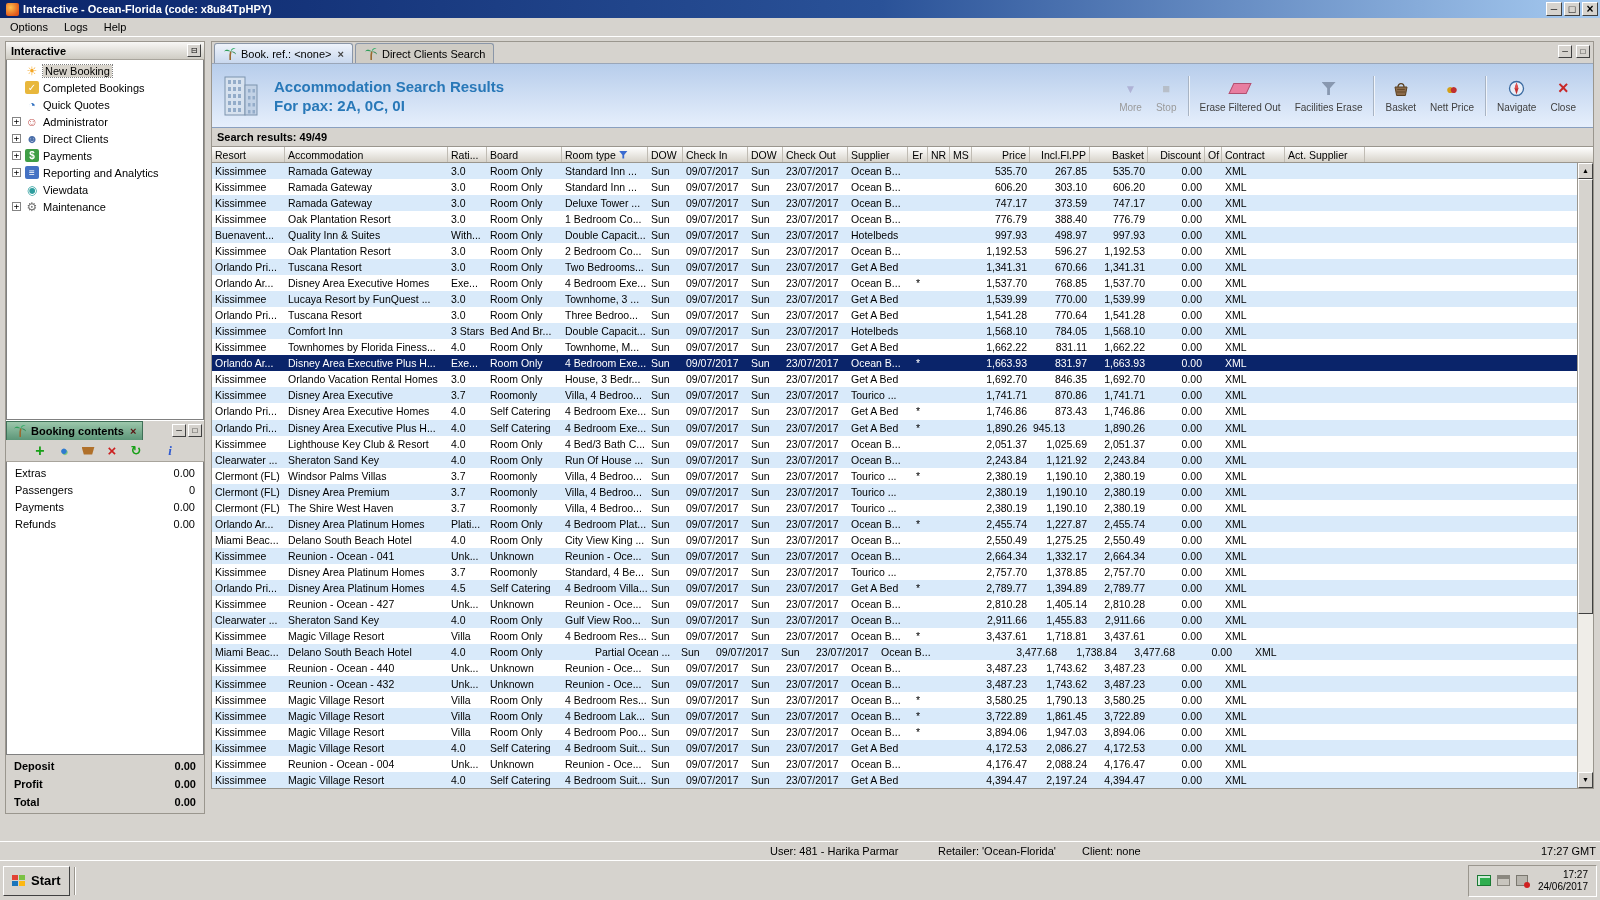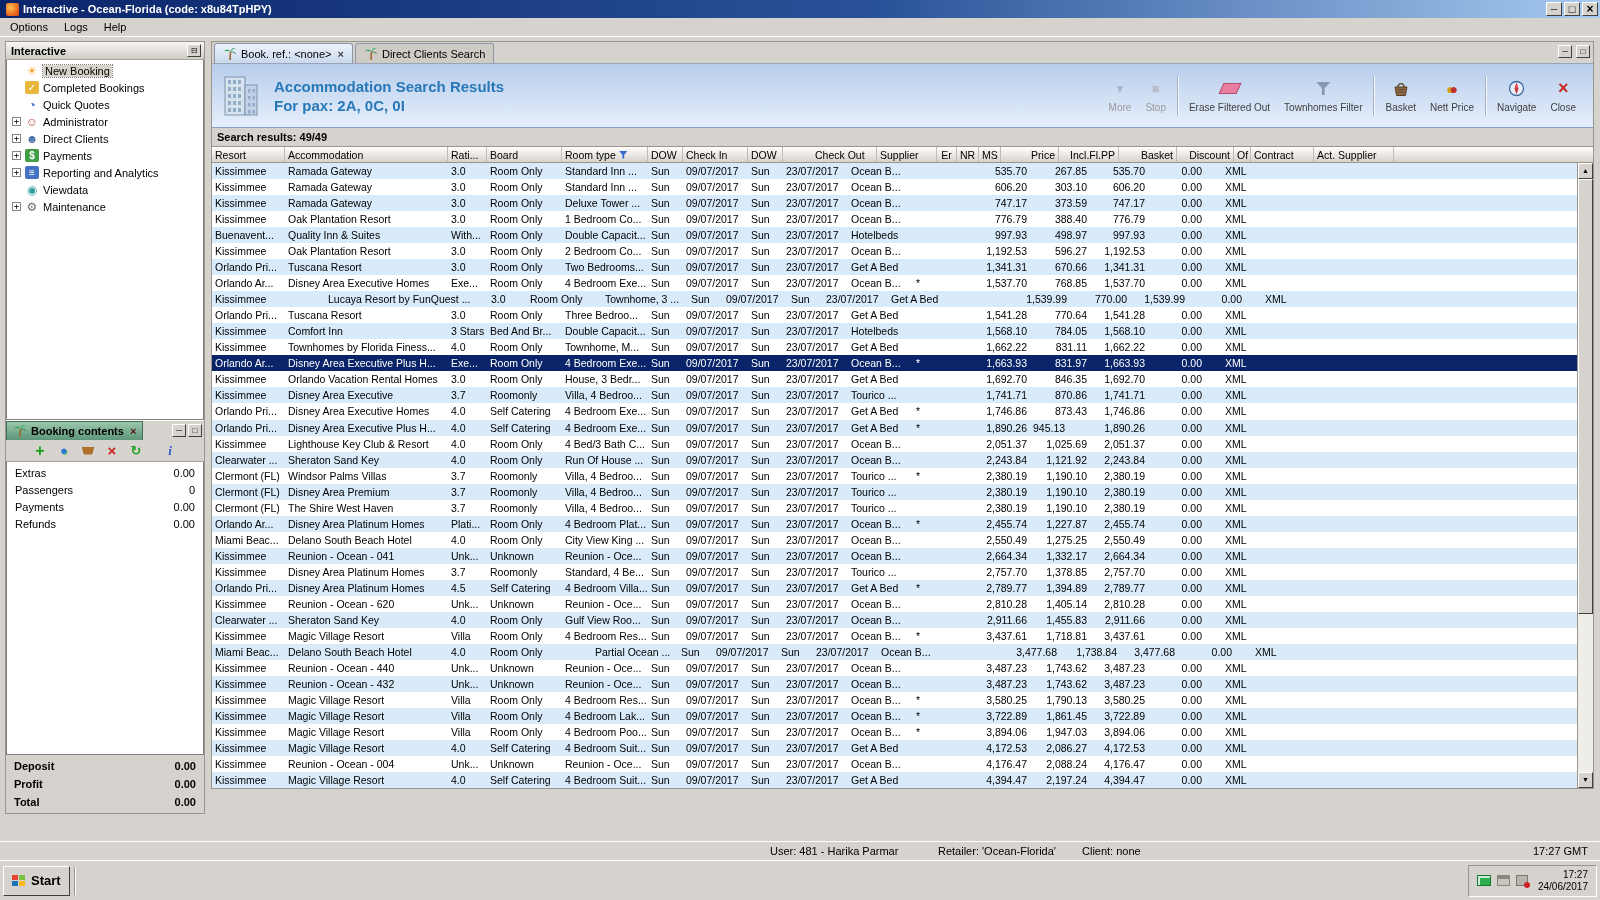--- a/index.html
+++ b/index.html
@@ -140,21 +140,21 @@
   .btabs{height:21px;flex:none;display:flex;align-items:flex-start;gap:1px;padding:1px 0 0 2px}
   .btab{display:flex;align-items:center;gap:4px;height:18px;padding:0 7px;background:#d6d3ce;
     border:1px solid #8a8a8a;white-space:nowrap}
   .btab.green{background:#44cc44;border-color:#2a8a2a}
   .btic{width:8px;height:8px;background:#c03030;border:1px solid #801818;flex:none}
 
   
   .appstatus{position:absolute;left:0;top:841px;width:1600px;height:19px;background:#d6d3ce;
     border-top:1px solid #fff}
   .appstatus span{position:absolute;top:3px;white-space:nowrap}
-  .st-user{left:770px}.st-retailer{left:938px}.st-client{left:1082px}.st-time{right:12px}
+  .st-user{left:770px}.st-retailer{left:938px}.st-client{left:1082px}.st-time{right:4px}
 
   .taskbar{position:absolute;left:0;top:860px;width:1600px;height:40px;background:#d6d3ce;
     border-top:1px solid #fff;display:flex;align-items:center;padding:0 3px;gap:4px}
   .start{height:30px;display:flex;align-items:center;gap:5px;padding:0 8px;background:#d6d3ce;
     border:1px solid;border-color:#fff #404040 #404040 #fff;font-weight:bold;font-size:13px;flex:none}
   .flag{width:14px;height:12px;position:relative;flex:none}
   .flag::before{content:"";position:absolute;left:0;top:0;width:6px;height:5px;background:#e34234;
     box-shadow:7px 0 0 #7ac143,0 6px 0 #1b75bb,7px 6px 0 #fdb813}
   .tb-div{width:2px;height:28px;border-left:1px solid #9a968e;border-right:1px solid #fff;flex:none}
   .taskbar-apps{display:flex;gap:3px}
@@ -380,21 +380,21 @@
           <span class="tbi tbi-stop" data-name="stop-icon"></span>
           <span class="tblabel" data-name="toolbar-button-label">Stop</span>
         </div>
         <span class="tsep" data-name="toolbar-separator"></span>
         <div class="tbtn" data-name="erase-filtered-out-button">
           <span class="tbi tbi-erase" data-name="erase-icon"></span>
           <span class="tblabel" data-name="toolbar-button-label">Erase Filtered Out</span>
         </div>
         <div class="tbtn" data-name="facilities-filter-button">
           <span class="tbi tbi-filter" data-name="filter-icon"></span>
-          <span class="tblabel" data-name="toolbar-button-label">Townhomes Filter</span>
+          <span class="tblabel" data-name="toolbar-button-label">Facilities Erase</span>
         </div>
         <span class="tsep" data-name="toolbar-separator"></span>
         <div class="tbtn" data-name="basket-button">
           <span class="tbi tbi-basket" data-name="basket-icon">
             <svg width="18" height="16" viewBox="0 0 18 16">
     <path d="M3 6 L15 6 L13.4 14.5 L4.6 14.5 Z" fill="#8a6a4a" stroke="#5a4020"></path>
     <path d="M6 6 C6 1.5 12 1.5 12 6" fill="none" stroke="#5a4020" stroke-width="1.3"></path>
     <path d="M5.2 8.5 L12.8 8.5 M4.9 11 L13.1 11" stroke="#5a4020" stroke-width="0.8"></path>
   </svg>
           </span>
@@ -445,21 +445,21 @@
       </div>
       <div class="th" data-name="column-header-dow" style="width: 35px;">
         <span class="thl" data-name="column-header-label">DOW</span>
       </div>
       <div class="th" data-name="column-header-check-in" style="width: 65px;">
         <span class="thl" data-name="column-header-label">Check In</span>
       </div>
       <div class="th" data-name="column-header-dow" style="width: 35px;">
         <span class="thl" data-name="column-header-label">DOW</span>
       </div>
-      <div class="th" data-name="column-header-check-out" style="width: 65px; margin-left: 29px;">
+      <div class="th" data-name="column-header-check-out" style="width: 65px;">
         <span class="thl" data-name="column-header-label">Check Out</span>
       </div>
       <div class="th" data-name="column-header-supplier" style="width: 60px;">
         <span class="thl" data-name="column-header-label">Supplier</span>
       </div>
       <div class="th" data-name="column-header-er" style="width: 20px; justify-content: center;">
         <span class="thl" data-name="column-header-label">Er</span>
       </div>
       <div class="th" data-name="column-header-nr" style="width: 22px;">
         <span class="thl" data-name="column-header-label">NR</span>
@@ -662,21 +662,21 @@
           <span class="gc" data-name="cell-price" style="width: 58px; text-align: right;">1,537.70</span>
           <span class="gc" data-name="cell-incl-fl-pp" style="width: 60px; text-align: right;">768.85</span>
           <span class="gc" data-name="cell-basket" style="width: 58px; text-align: right;">1,537.70</span>
           <span class="gc" data-name="cell-discount" style="width: 57px; text-align: right;">0.00</span>
           <span class="gc" data-name="cell-of" style="width: 17px;"></span>
           <span class="gc" data-name="cell-contract" style="width: 63px;">XML</span>
           <span class="gc" data-name="cell-act-supplier" style="width: 80px;"></span>
         </div>
         <div class="gr even" data-name="table-row">
           <span class="gc" data-name="cell-resort" style="width: 73px;">Kissimmee</span>
-          <span class="gc" data-name="cell-accommodation" style="width: 163px; margin-left: 40px;">Lucaya Resort by FunQuest ...</span>
+          <span class="gc" data-name="cell-accommodation" style="width: 163px;">Lucaya Resort by FunQuest ...</span>
           <span class="gc" data-name="cell-rati" style="width: 39px;">3.0</span>
           <span class="gc" data-name="cell-board" style="width: 75px;">Room Only</span>
           <span class="gc" data-name="cell-room-type" style="width: 86px;">Townhome, 3 ...</span>
           <span class="gc" data-name="cell-dow" style="width: 35px;">Sun</span>
           <span class="gc" data-name="cell-check-in" style="width: 65px;">09/07/2017</span>
           <span class="gc" data-name="cell-dow" style="width: 35px;">Sun</span>
           <span class="gc" data-name="cell-check-out" style="width: 65px;">23/07/2017</span>
           <span class="gc" data-name="cell-supplier" style="width: 60px;">Get A Bed</span>
           <span class="gc" data-name="cell-er" style="width: 20px; text-align: center;"></span>
           <span class="gc" data-name="cell-nr" style="width: 22px;"></span>
@@ -1080,21 +1080,21 @@
           <span class="gc" data-name="cell-price" style="width: 58px; text-align: right;">2,789.77</span>
           <span class="gc" data-name="cell-incl-fl-pp" style="width: 60px; text-align: right;">1,394.89</span>
           <span class="gc" data-name="cell-basket" style="width: 58px; text-align: right;">2,789.77</span>
           <span class="gc" data-name="cell-discount" style="width: 57px; text-align: right;">0.00</span>
           <span class="gc" data-name="cell-of" style="width: 17px;"></span>
           <span class="gc" data-name="cell-contract" style="width: 63px;">XML</span>
           <span class="gc" data-name="cell-act-supplier" style="width: 80px;"></span>
         </div>
         <div class="gr odd" data-name="table-row">
           <span class="gc" data-name="cell-resort" style="width: 73px;">Kissimmee</span>
-          <span class="gc" data-name="cell-accommodation" style="width: 163px;">Reunion - Ocean - 620</span>
+          <span class="gc" data-name="cell-accommodation" style="width: 163px;">Reunion - Ocean - 427</span>
           <span class="gc" data-name="cell-rati" style="width: 39px;">Unk...</span>
           <span class="gc" data-name="cell-board" style="width: 75px;">Unknown</span>
           <span class="gc" data-name="cell-room-type" style="width: 86px;">Reunion - Oce...</span>
           <span class="gc" data-name="cell-dow" style="width: 35px;">Sun</span>
           <span class="gc" data-name="cell-check-in" style="width: 65px;">09/07/2017</span>
           <span class="gc" data-name="cell-dow" style="width: 35px;">Sun</span>
           <span class="gc" data-name="cell-check-out" style="width: 65px;">23/07/2017</span>
           <span class="gc" data-name="cell-supplier" style="width: 60px;">Ocean B...</span>
           <span class="gc" data-name="cell-er" style="width: 20px; text-align: center;"></span>
           <span class="gc" data-name="cell-nr" style="width: 22px;"></span>

